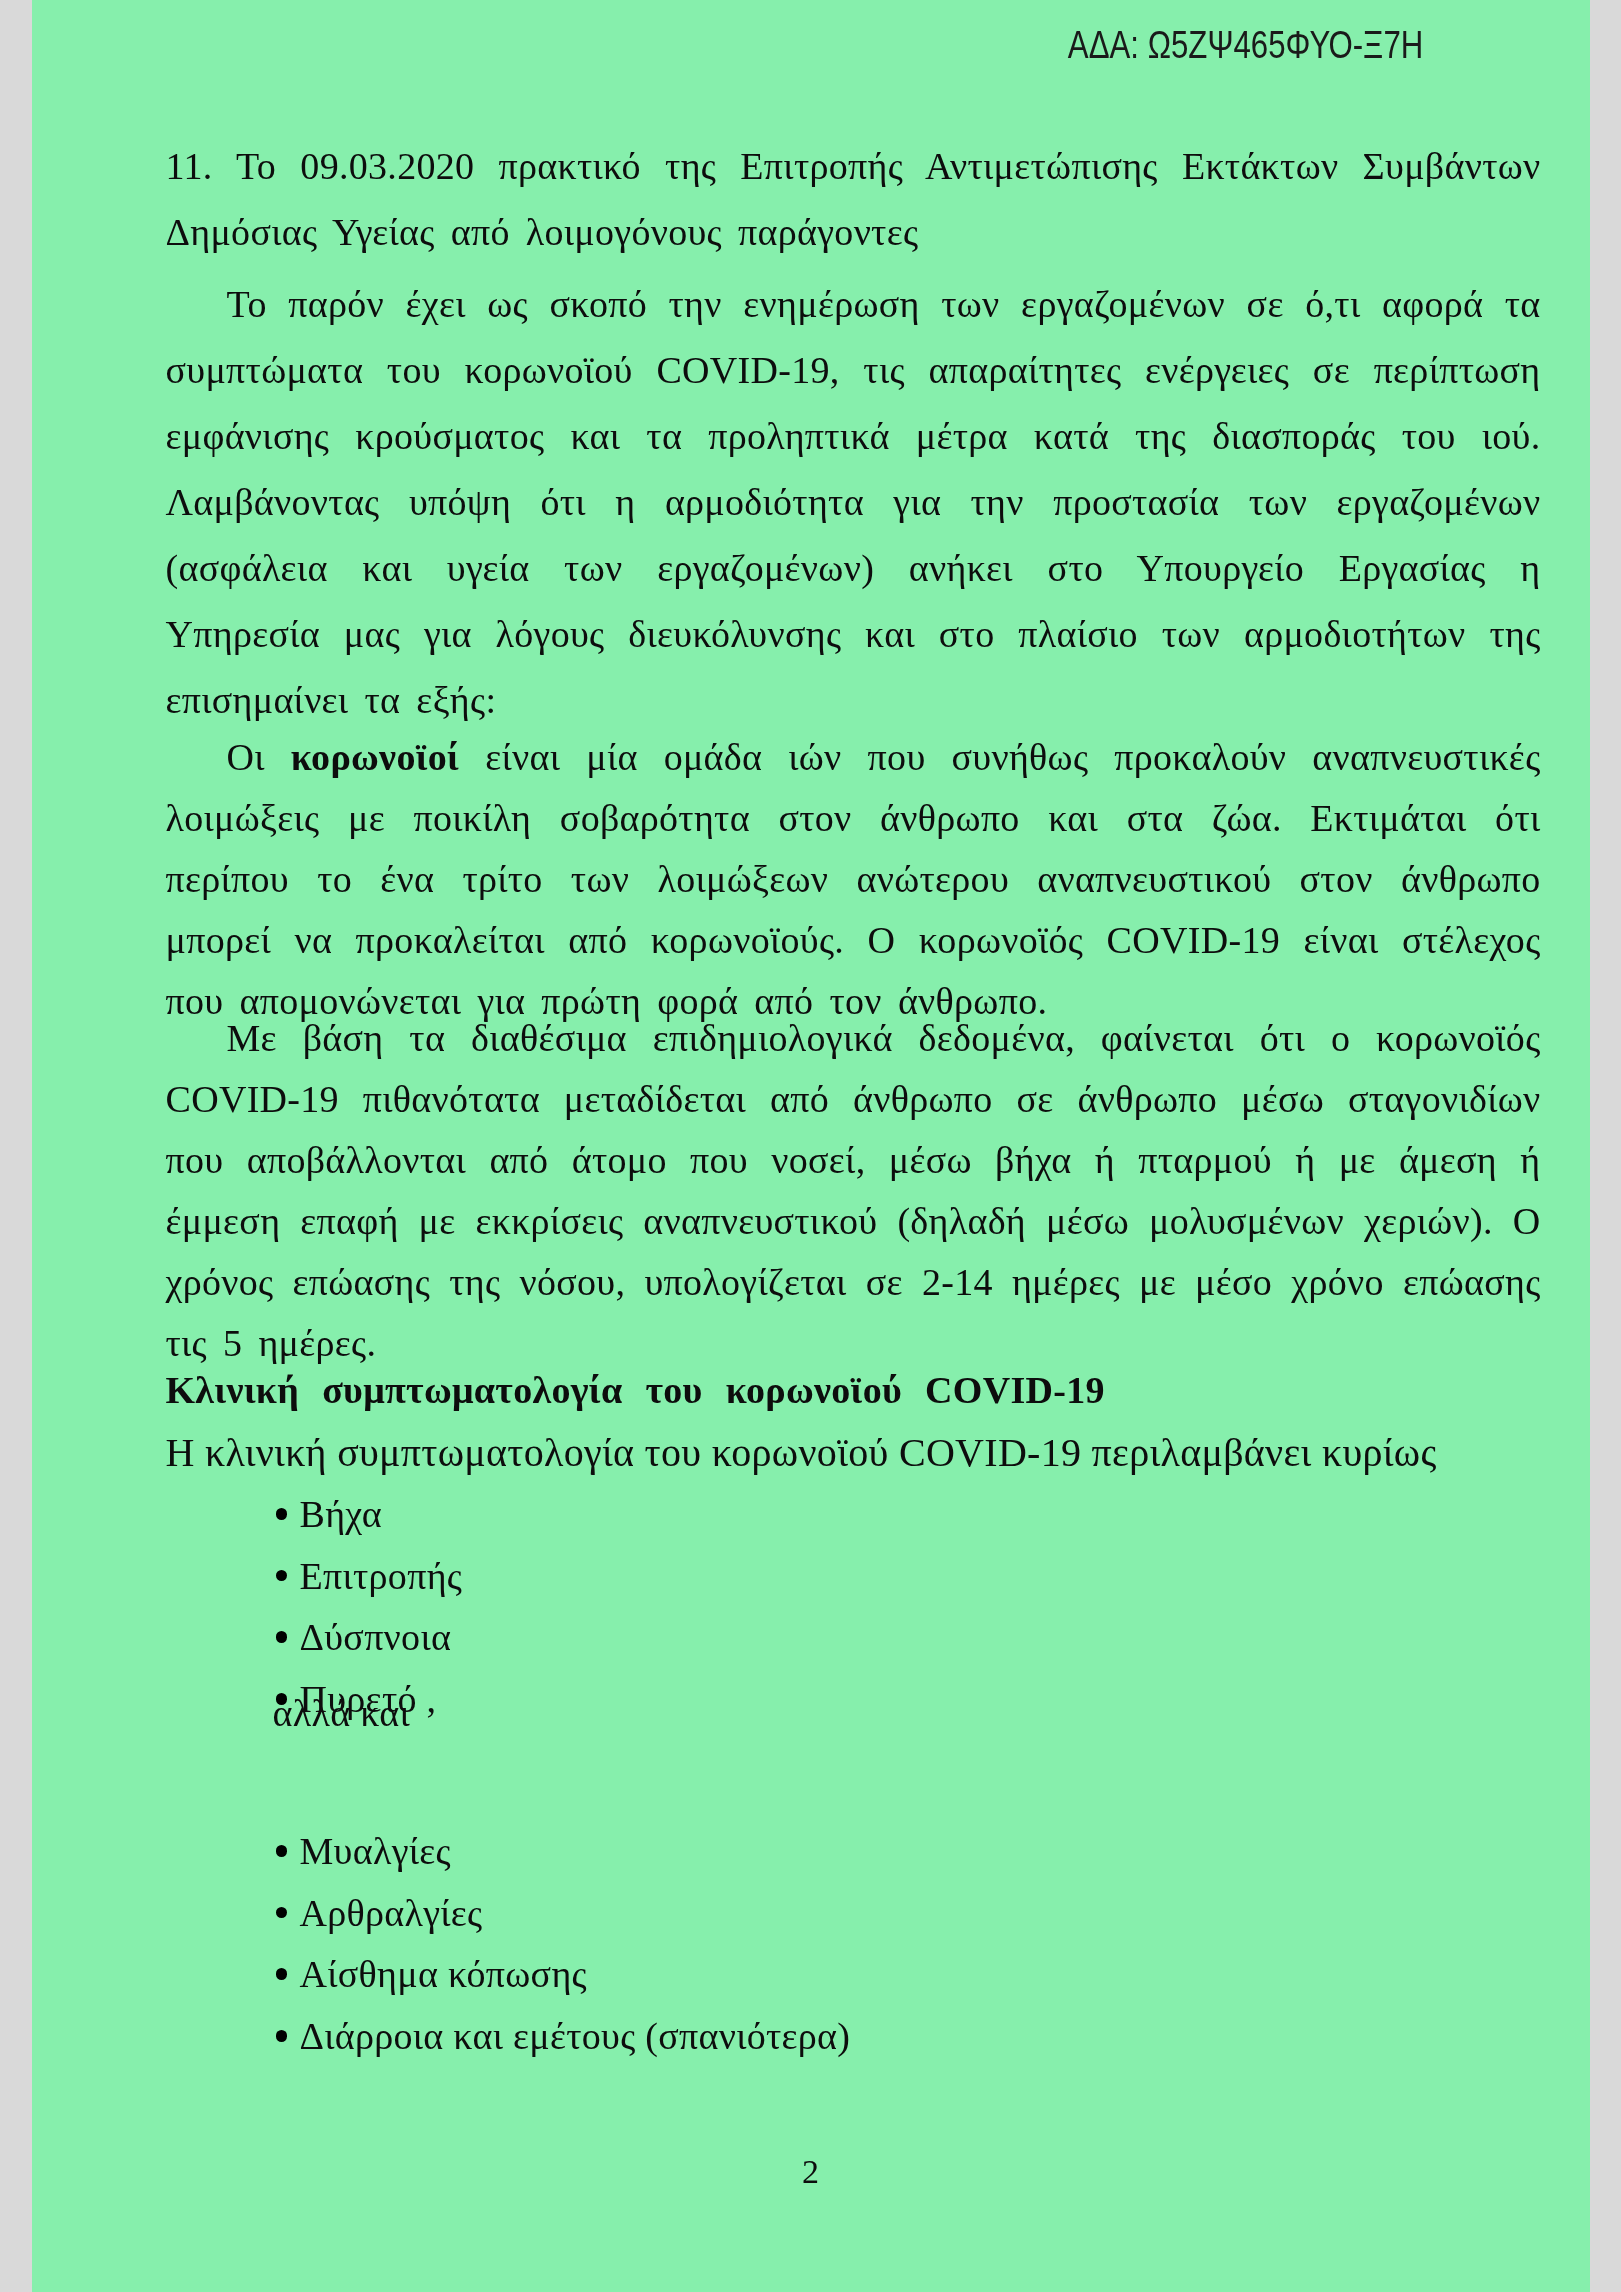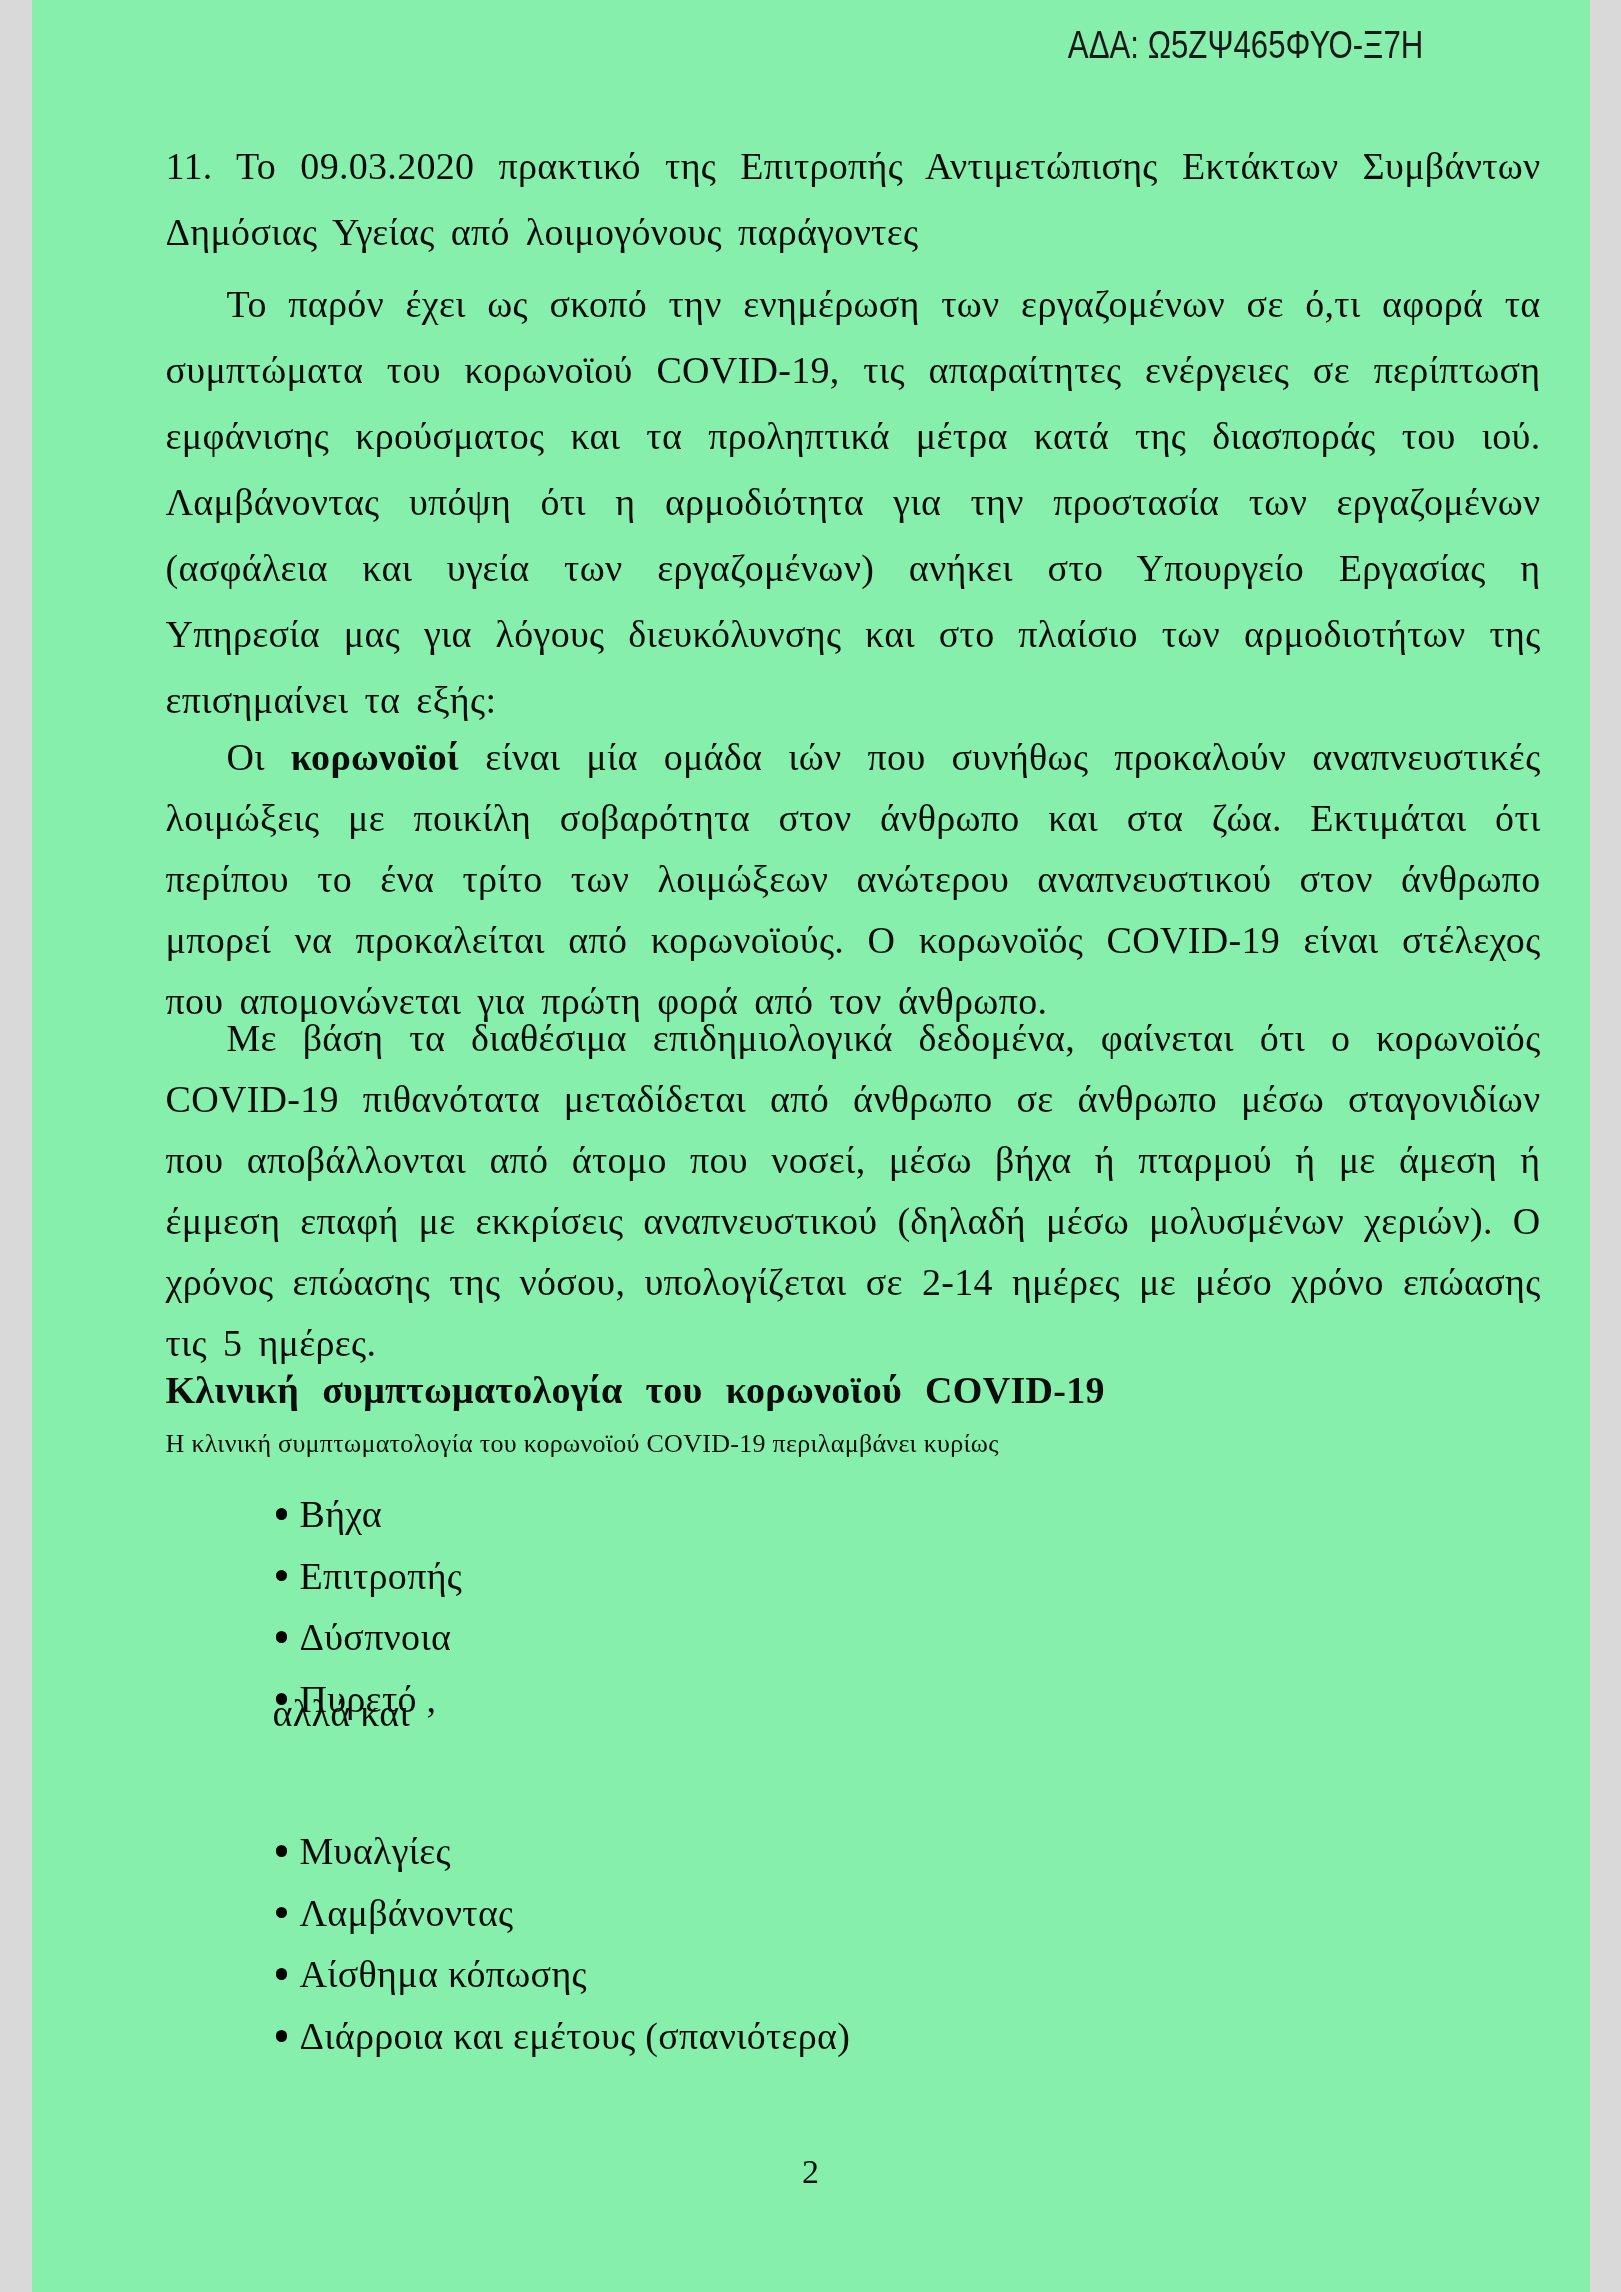--- a/index.html
+++ b/index.html
@@ -63,21 +63,21 @@
     top: 1368px;
     font-size: 38px;
     font-weight: bold;
     word-spacing: 0.35em;
     text-decoration-thickness: 2.7px;
     text-underline-offset: 9px;
     letter-spacing: 0.3px;
   }
   .section-intro {
     top: 1429px;
-    font-size: 26px;
+    font-size: 40px;
     letter-spacing: 0.3px;
   }
   .symptom-list {
     list-style: none;
     padding: 0;
     margin-left: 110px;
   }
   .list-1 { top: 1494px; }
   .list-2 { top: 1831px; }
   .symptom-item {
@@ -154,21 +154,21 @@
 
     <p class="connector">αλλά και</p>
 
     <ul class="symptom-list list-2">
       <li class="symptom-item">
         <span class="dot"></span>
         <span>Μυαλγίες</span>
       </li>
       <li class="symptom-item">
         <span class="dot"></span>
-        <span>Λαμβάνοντας</span>
+        <span>Αρθραλγίες</span>
       </li>
       <li class="symptom-item">
         <span class="dot"></span>
         <span>Αίσθημα κόπωσης</span>
       </li>
       <li class="symptom-item">
         <span class="dot"></span>
         <span>Διάρροια και εμέτους (σπανιότερα)</span>
       </li>
     </ul>

